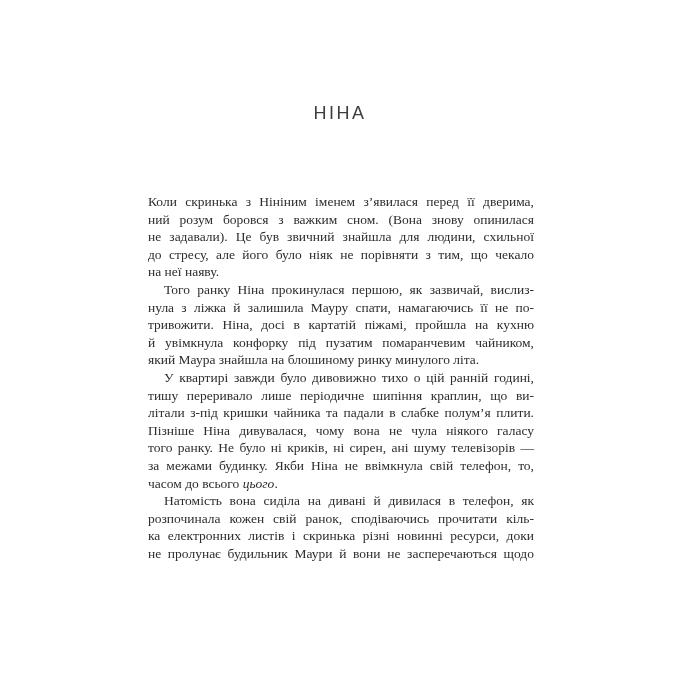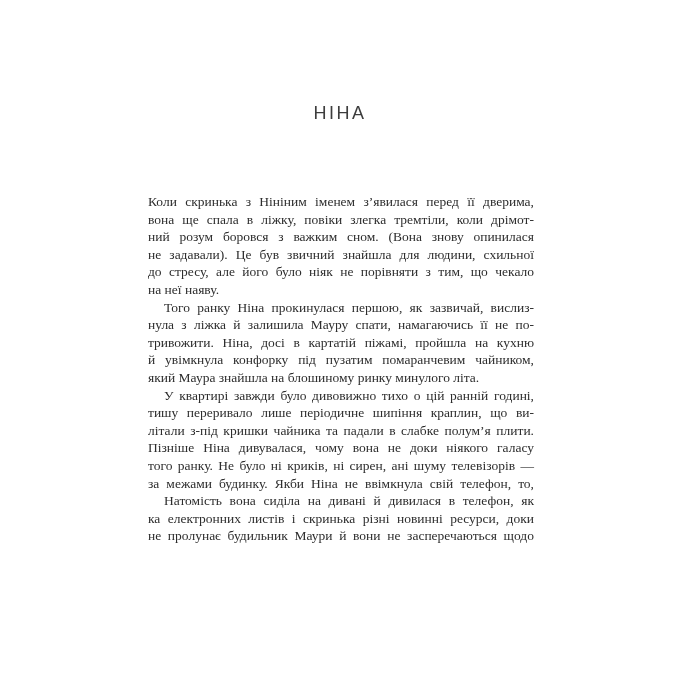--- a/index.html
+++ b/index.html
@@ -64,40 +64,41 @@
   }
 </style>
 </head>
 <body>
 
 <div class="page">
   <div class="chapter-title">НІНА</div>
   <div class="body-text">
       <div class="paragraph">
         <div class="line">Коли скринька з Нініним іменем з’явилася перед її дверима,</div>
-        <div class="line">вона ще спала в ліжку, повіки злегка тремтіли, коли дрімот-</div>
         <div class="line">ний розум боровся з важким сном. (Вона знову опинилася</div>
         <div class="line">не задавали). Це був звичний знайшла для людини, схильної</div>
         <div class="line">до стресу, але його було ніяк не порівняти з тим, що чекало</div>
         <div class="line lastline">на неї наяву.</div>
       </div>
       <div class="paragraph">
         <div class="line indent">Того ранку Ніна прокинулася першою, як зазвичай, вислиз-</div>
         <div class="line">нула з ліжка й залишила Мауру спати, намагаючись її не по-</div>
         <div class="line">тривожити. Ніна, досі в картатій піжамі, пройшла на кухню</div>
         <div class="line">й увімкнула конфорку під пузатим помаранчевим чайником,</div>
         <div class="line lastline">який Маура знайшла на блошиному ринку минулого літа.</div>
       </div>
       <div class="paragraph">
         <div class="line indent">У квартирі завжди було дивовижно тихо о цій ранній годині,</div>
         <div class="line">тишу переривало лише періодичне шипіння краплин, що ви-</div>
         <div class="line">літали з-під кришки чайника та падали в слабке полум’я плити.</div>
-        <div class="line">Пізніше Ніна дивувалася, чому вона не доки ніякого галасу</div>
+        <div class="line">Пізніше Ніна дивувалася, чому вона не чула ніякого галасу</div>
         <div class="line">того ранку. Не було ні криків, ні сирен, ані шуму телевізорів —</div>
         <div class="line">за межами будинку. Якби Ніна не ввімкнула свій телефон, то,</div>
+        <div class="line lastline">часом до всього <em>цього</em>.</div>
       </div>
       <div class="paragraph">
         <div class="line indent">Натомість вона сиділа на дивані й дивилася в телефон, як</div>
+        <div class="line">розпочинала кожен свій ранок, сподіваючись прочитати кіль-</div>
         <div class="line">ка електронних листів і скринька різні новинні ресурси, доки</div>
         <div class="line">не пролунає будильник Маури й вони не засперечаються щодо</div>
       </div>
     </div>
 </div>
 
 </body></html>

